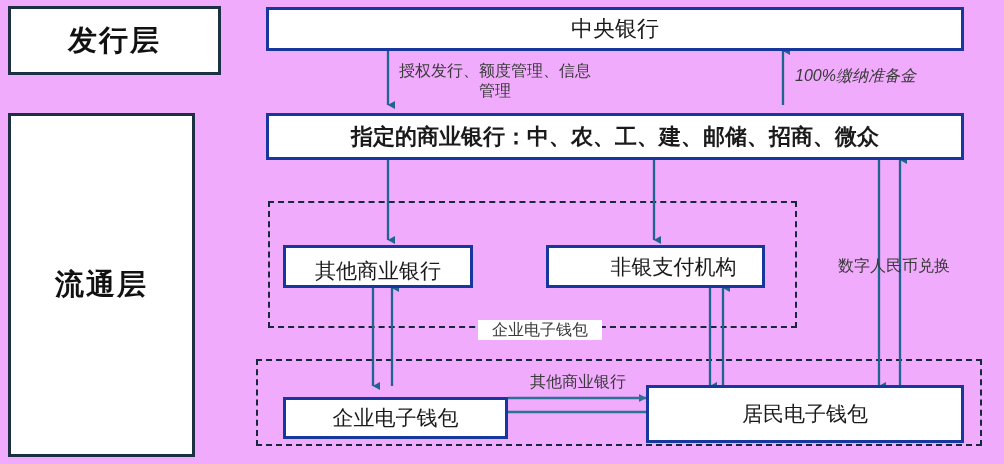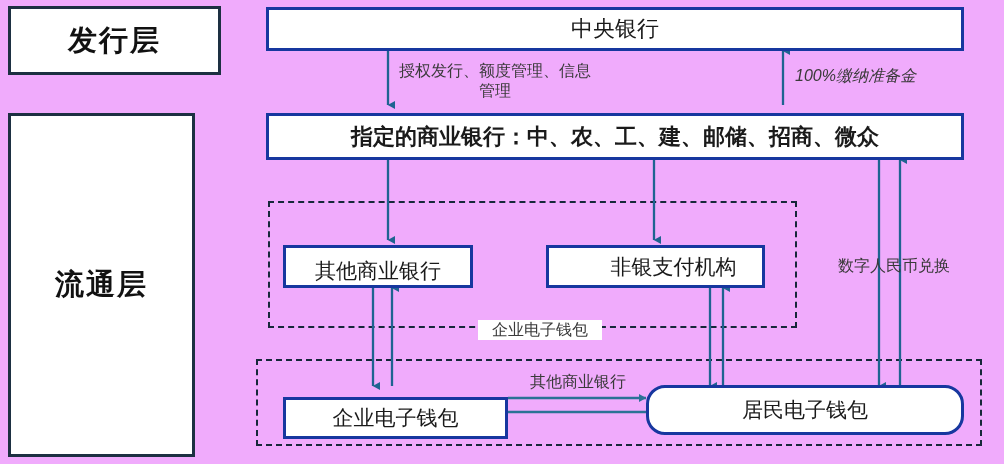--- a/index.html
+++ b/index.html
@@ -141,21 +141,21 @@
   </div>
 
   <div class="node" style="left:546px; top:245px; width:219px; height:43px;padding-left:36px;">
     <span class="node-label">非银支付机构</span>
   </div>
 
   <div class="node" style="left:283px; top:385px; width:225px; height:42px;margin-top:12px;">
     <span class="node-label">企业电子钱包</span>
   </div>
 
-  <div class="node" style="left:646px; top:385px; width:318px; height:50px;border-radius:19px;">
+  <div class="node" style="left:646px; top:385px; width:318px; height:58px;">
     <span class="node-label">居民电子钱包</span>
   </div>
 
   <div class="edge-label" style="left:399px; top:61px; width:192px;">授权发行、额度管理、信息
 管理</div>
 
   <div class="edge-label" style="left:795px; top:66px; width:160px; text-align:left;font-style:italic;">100%缴纳准备金</div>
 
   <div class="edge-label" style="left:838px; top:257px; width:120px; text-align:left;font-family:Liberation Mono, monospace;">数字人民币兑换</div>
 

